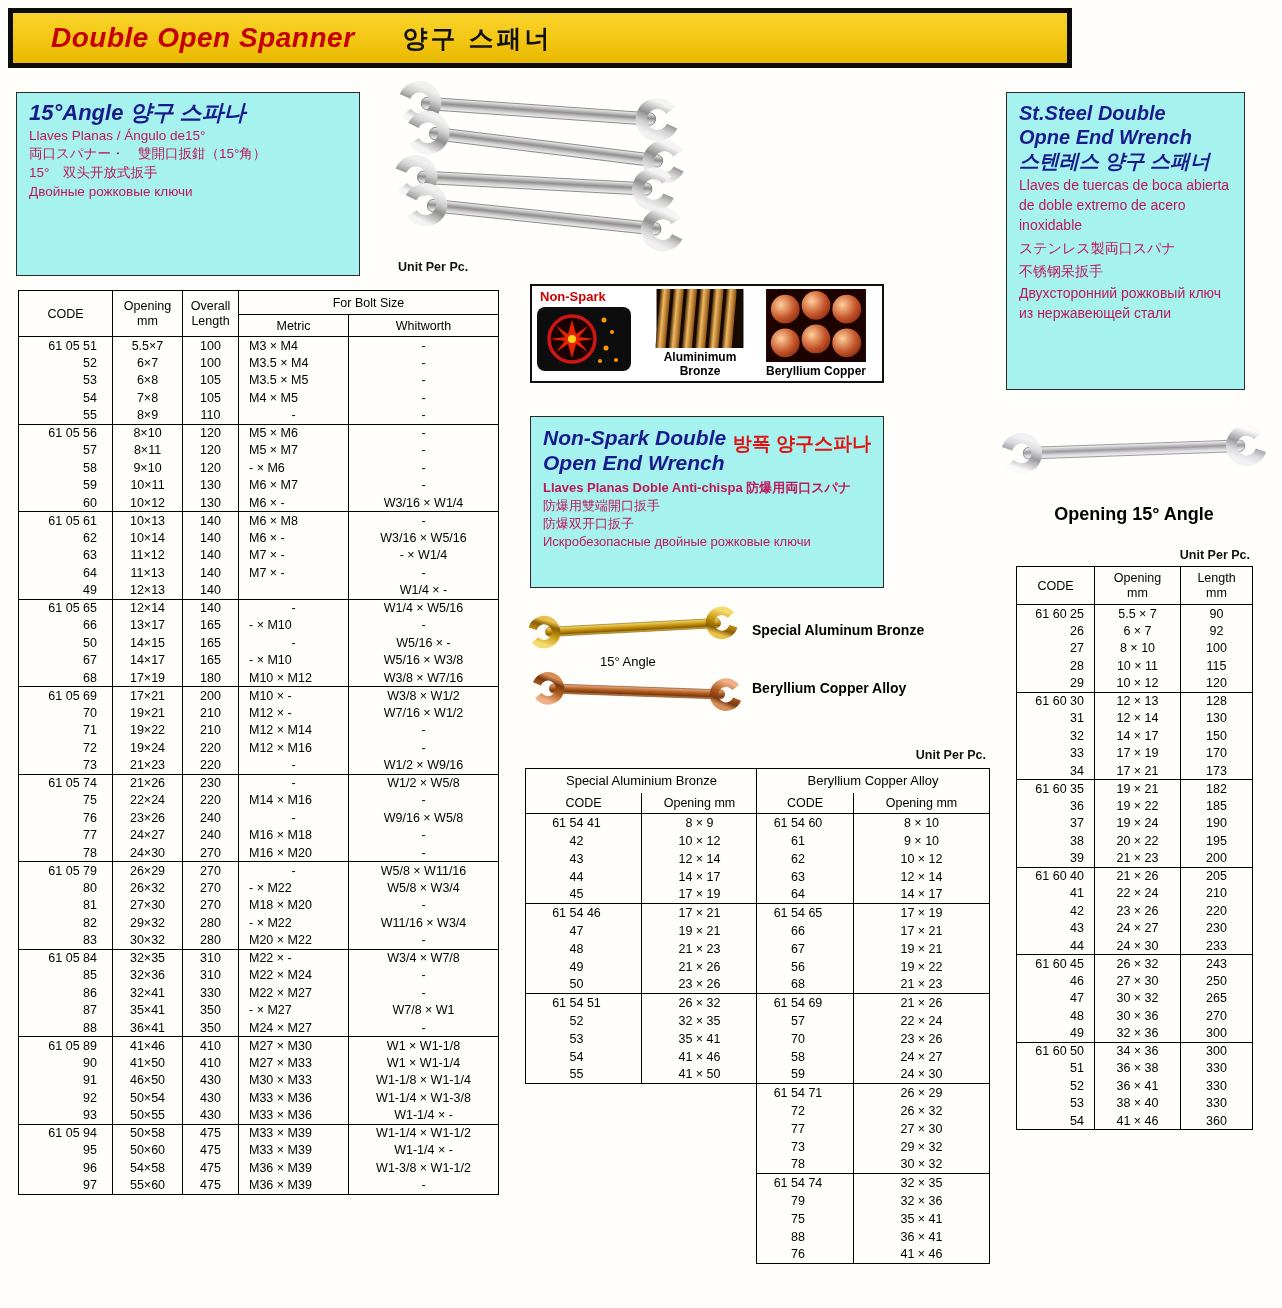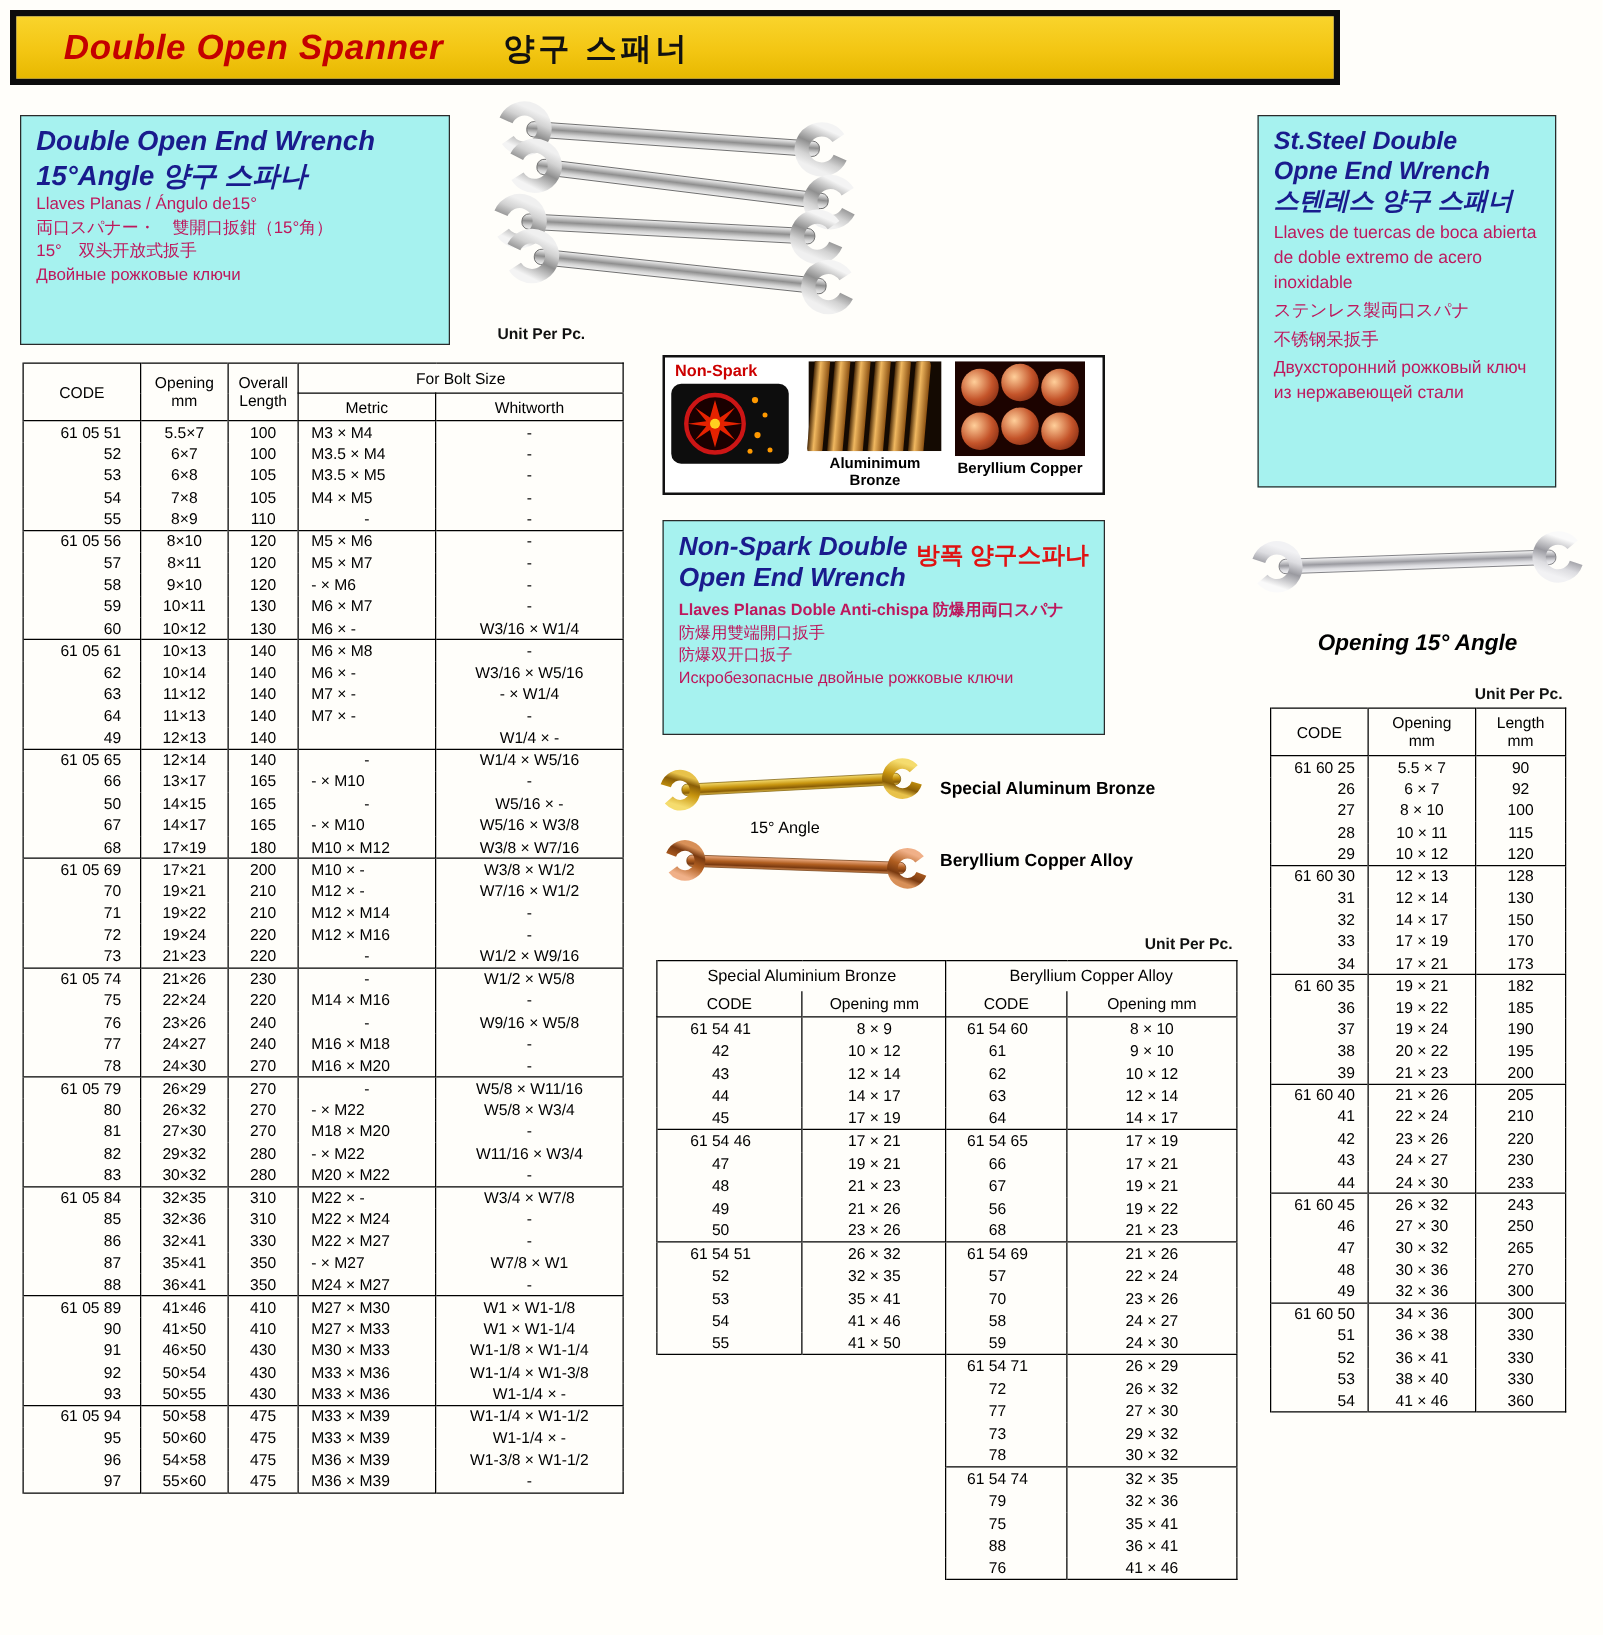--- a/index.html
+++ b/index.html
@@ -64,34 +64,33 @@
   #mid-left td:last-child, #mid-right td:last-child { text-align:center; }
 
   
   #right-table th { text-align:center; height:38px; vertical-align:middle; }
   #right-table td { height:17.5px; text-align:center; }
   #right-table td:first-child { text-align:right; padding-right:10px; }
 
   .unit-label { font-size:12.5px; font-weight:600; color:#111; }
   .lbl-bold { font-size:14px; font-weight:bold; color:#000; }
   .lbl-angle { font-size:13px; color:#000; }
-  .lbl-opening-angle { font-size:18px; font-weight:bold; font-style:italic; color:#000; }
+  .lbl-opening-angle { font-size:18px; font-weight:bold; color:#000; }
 </style>
 </head>
 <body>
 
 <div class="page">
 
   <div class="abs header-bar" style="left:8px;top:8px;width:1064px;height:60px">
     <span class="h-en">Double Open Spanner</span>
     <span class="h-ko">양구 스패너</span>
   </div>
 
   <div class="abs cyan left-box" style="left:16px;top:92px;width:344px;height:184px">
-    <div class="box-title">Double Open End Wrench</div>
     <div class="box-title">15°Angle 양구 스파나</div>
     <div class="box-line">Llaves Planas / Ángulo de15°</div>
     <div class="box-line">両口スパナー・　雙開口扳鉗（15°角）</div>
     <div class="box-line">15°　双头开放式扳手</div>
     <div class="box-line">Двойные рожковые ключи</div>
   </div>
 
   <svg class="abs" style="left:386px;top:80px" width="322" height="176" viewBox="0 0 330 186">
     <defs>
       <linearGradient id="gr-steel" x1="0" y1="0" x2="0" y2="1">
@@ -507,21 +506,21 @@
         <tr>
           <td>97</td>
           <td>55×60</td>
           <td>475</td>
           <td>M36 × M39</td>
           <td class="dash">-</td>
         </tr>
       </tbody>
     </table>
 
-  <div class="abs ns-imgbox" style="left:530px;top:284px;width:354px;height:112px">
+  <div class="abs ns-imgbox" style="left:530px;top:284px;width:354px;height:99px">
     <div class="ns-col" style="width:100px">
       <div class="ns-label-red">Non-Spark</div>
       <svg width="96" height="66" viewBox="0 0 96 66">
         <rect x="1" y="1" width="94" height="64" rx="8" fill="#0d0d0d"></rect>
         <circle cx="36" cy="33" r="23" fill="#1a0000" stroke="#cc1515" stroke-width="3.5"></circle>
         <polygon fill="#e62200" points="36,14 40,28 52,20 43,31 58,33 43,35 52,46 40,38 36,52 32,38 20,46 29,35 14,33 29,31 20,20 32,28"></polygon>
         <circle cx="36" cy="33" r="4" fill="#ffd020"></circle>
         <g fill="#ff9900">
           <circle cx="68" cy="14" r="2.5"></circle>
             <circle cx="76" cy="26" r="2"></circle>

